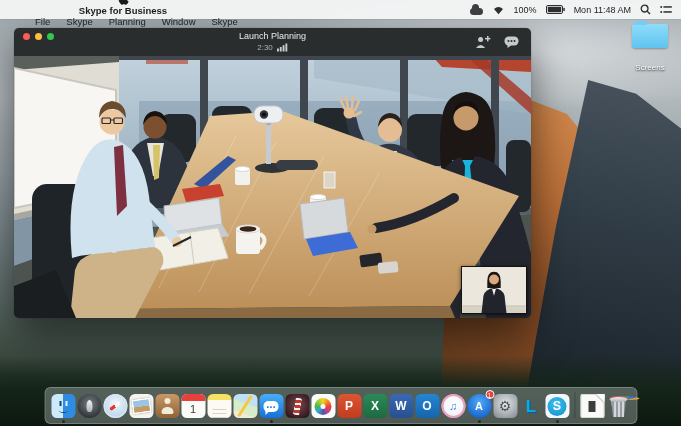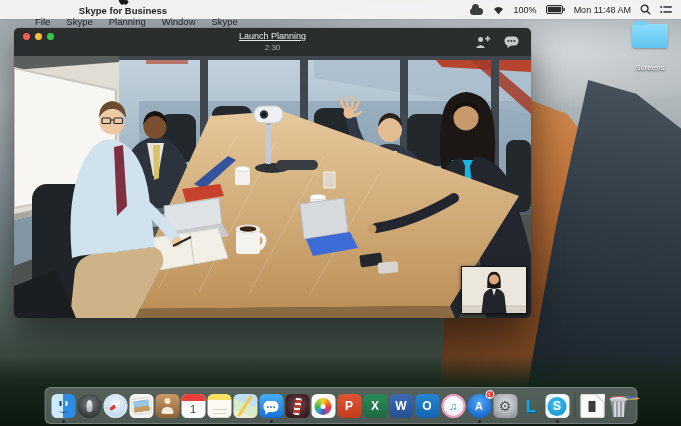--- a/index.html
+++ b/index.html
@@ -40,22 +40,22 @@
 
   
   .call-window { position:absolute; left:14px; top:28px; width:517px; height:290px;
     border-radius:5px; overflow:hidden; z-index:20;
     box-shadow:0 16px 40px rgba(0,0,0,.55), 0 0 1px rgba(0,0,0,.6); }
   .title-bar { position:relative; height:28px; background:#2a2d2e; }
   .traffic-lights { position:absolute; left:9px; top:5px; display:flex; gap:5px; }
   .traffic-lights span { width:7px; height:7px; border-radius:50%; display:block; }
   .tl-close { background:#fc5b57; } .tl-min { background:#fdbe41; } .tl-zoom { background:#34c84a; }
   .tb-center { position:absolute; left:0; right:0; top:3px; text-align:center; }
-  .tb-title { font-size:9px; color:#e8eaea; line-height:11px;text-decoration:underline; }
-  .tb-sub { display:flex; align-items:center; justify-content:center; gap:4px; margin-top:1px;flex-direction:column; }
+  .tb-title { font-size:9px; color:#e8eaea; line-height:11px; }
+  .tb-sub { display:flex; align-items:center; justify-content:center; gap:4px; margin-top:1px; }
   .tb-timer { font-size:8px; color:#aeb4b5; }
   .tb-actions { position:absolute; right:12px; top:8px; display:flex; gap:13px; align-items:center; }
 
   .video-area { position:relative; width:517px; height:262px; background:#5d6a73; }
   .video-area svg.scene { display:block; }
 
   .self-view { position:absolute; right:4px; bottom:4px; width:66px; height:48px;
     border:1px solid #101214; box-shadow:0 1px 4px rgba(0,0,0,.6); background:#e9e5db; }
   .self-view svg { display:block; }
 

